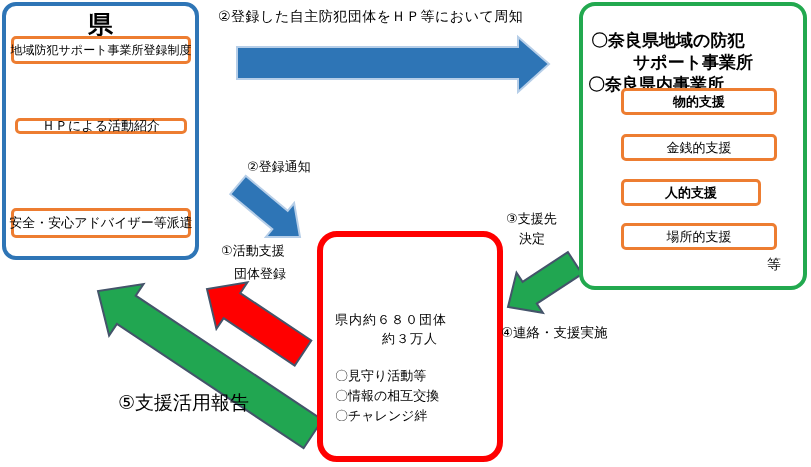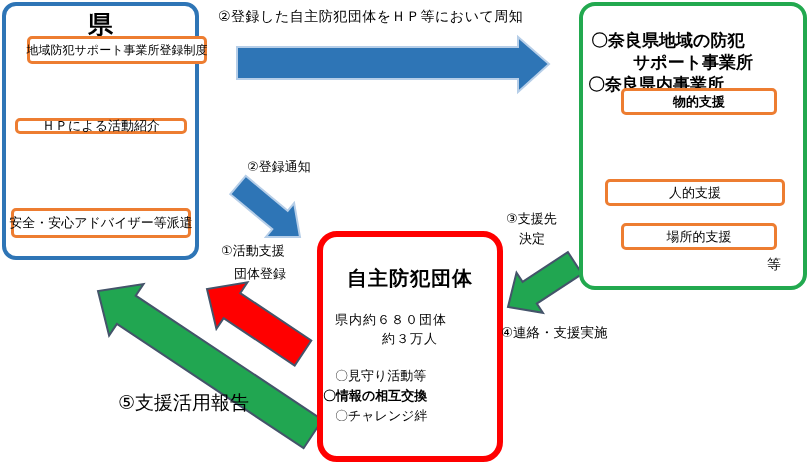--- a/index.html
+++ b/index.html
@@ -37,43 +37,43 @@
   <svg id="arrows" viewBox="0 0 811 467">
     <polygon points="237,47 518,47 518,37 549,64 518,92 518,79 237,79" stroke="#B6CEE8" stroke-width="2" fill="#2E75B6"></polygon>
     <polygon points="245.7,175.8 287.7,210.8 294.1,203.1 300,237 265.9,236.9 272.3,229.2 230.3,194.2" stroke="#B6CEE8" stroke-width="2" fill="#2E75B6"></polygon>
     <polygon points="567.9,252.1 522.6,281.8 516.5,272.6 508,307 542.9,312.8 536.8,303.6 582.1,273.9" stroke="#44546A" stroke-width="2" fill="#21A651"></polygon>
     <polygon points="311.3,340.5 240.2,293.1 247.4,282.3 207,289 216.4,328.9 223.6,318.1 294.7,365.5" stroke="#44546A" stroke-width="2" fill="#FF0000"></polygon>
     <polygon points="322.4,419.8 135.7,295.6 143.5,284 98,291 109.1,335.6 116.9,324 303.6,448.2" stroke="#44546A" stroke-width="2" fill="#21A651"></polygon>
   </svg>
 
   <div class="abs bluebox">
     <div class="pref-title">県</div>
-    <div class="obox" style="left:5px;top:30px;width:180px;height:28px;font-size:12px;margin-left:16px;">地域防犯サポート事業所登録制度</div>
+    <div class="obox" style="left:5px;top:30px;width:180px;height:28px;font-size:12px;">地域防犯サポート事業所登録制度</div>
     <div class="obox" style="left:9px;top:112px;width:172px;height:16px;">ＨＰによる活動紹介</div>
     <div class="obox" style="left:5px;top:202px;width:180px;height:30px;">安全・安心アドバイザー等派遣</div>
   </div>
 
   <div class="abs greenbox">
     <div class="green-head">
       <div class="l1">〇奈良県地域の防犯</div>
       <div class="l2">サポート事業所</div>
       <div class="l3">〇奈良県内事業所</div>
     </div>
     <div class="obox" style="left:38px;top:82px;width:156px;height:27px;font-weight:bold;">物的支援</div>
-    <div class="obox" style="left:22px;top:173px;width:180px;height:27px;">人的支援</div>
+    <div class="obox" style="left:38px;top:128px;width:156px;height:27px;">金銭的支援</div>
+    <div class="obox" style="left:38px;top:173px;width:140px;height:27px;font-weight:bold;">人的支援</div>
     <div class="obox" style="left:38px;top:217px;width:156px;height:27px;">場所的支援</div>
     <div style="position:absolute;right:22px;top:250px;font-size:14px;">等</div>
   </div>
 
   <div class="abs redbox">
-    <div class="red-title">自主防犯団体</div>
     <div class="lbl" style="left:12px;top:74px;letter-spacing:1px;">県内約６８０団体</div>
     <div class="lbl" style="left:0;top:93px;width:100%;text-align:center;letter-spacing:1px;">約３万人</div>
     <div class="lbl" style="left:12px;top:130px;">〇見守り活動等</div>
-    <div class="lbl" style="left:0;top:150px;font-weight:bold;">〇情報の相互交換</div>
+    <div class="lbl" style="left:12px;top:150px;">〇情報の相互交換</div>
     <div class="lbl" style="left:12px;top:170px;">〇チャレンジ絆</div>
   </div>
 
   <div class="lbl" style="left:218px;top:8px;font-size:14px;letter-spacing:0.5px;">②登録した自主防犯団体をＨＰ等において周知</div>
   <div class="lbl" style="left:247px;top:158px;">②登録通知</div>
   <div class="lbl" style="left:221px;top:242px;">①活動支援</div>
   <div class="lbl" style="left:234px;top:265px;">団体登録</div>
   <div class="lbl" style="left:506px;top:210px;">③支援先</div>
   <div class="lbl" style="left:519px;top:230px;">決定</div>
   <div class="lbl" style="left:501px;top:324px;font-size:13.5px;text-align:right;">④連絡・支援実施</div>

